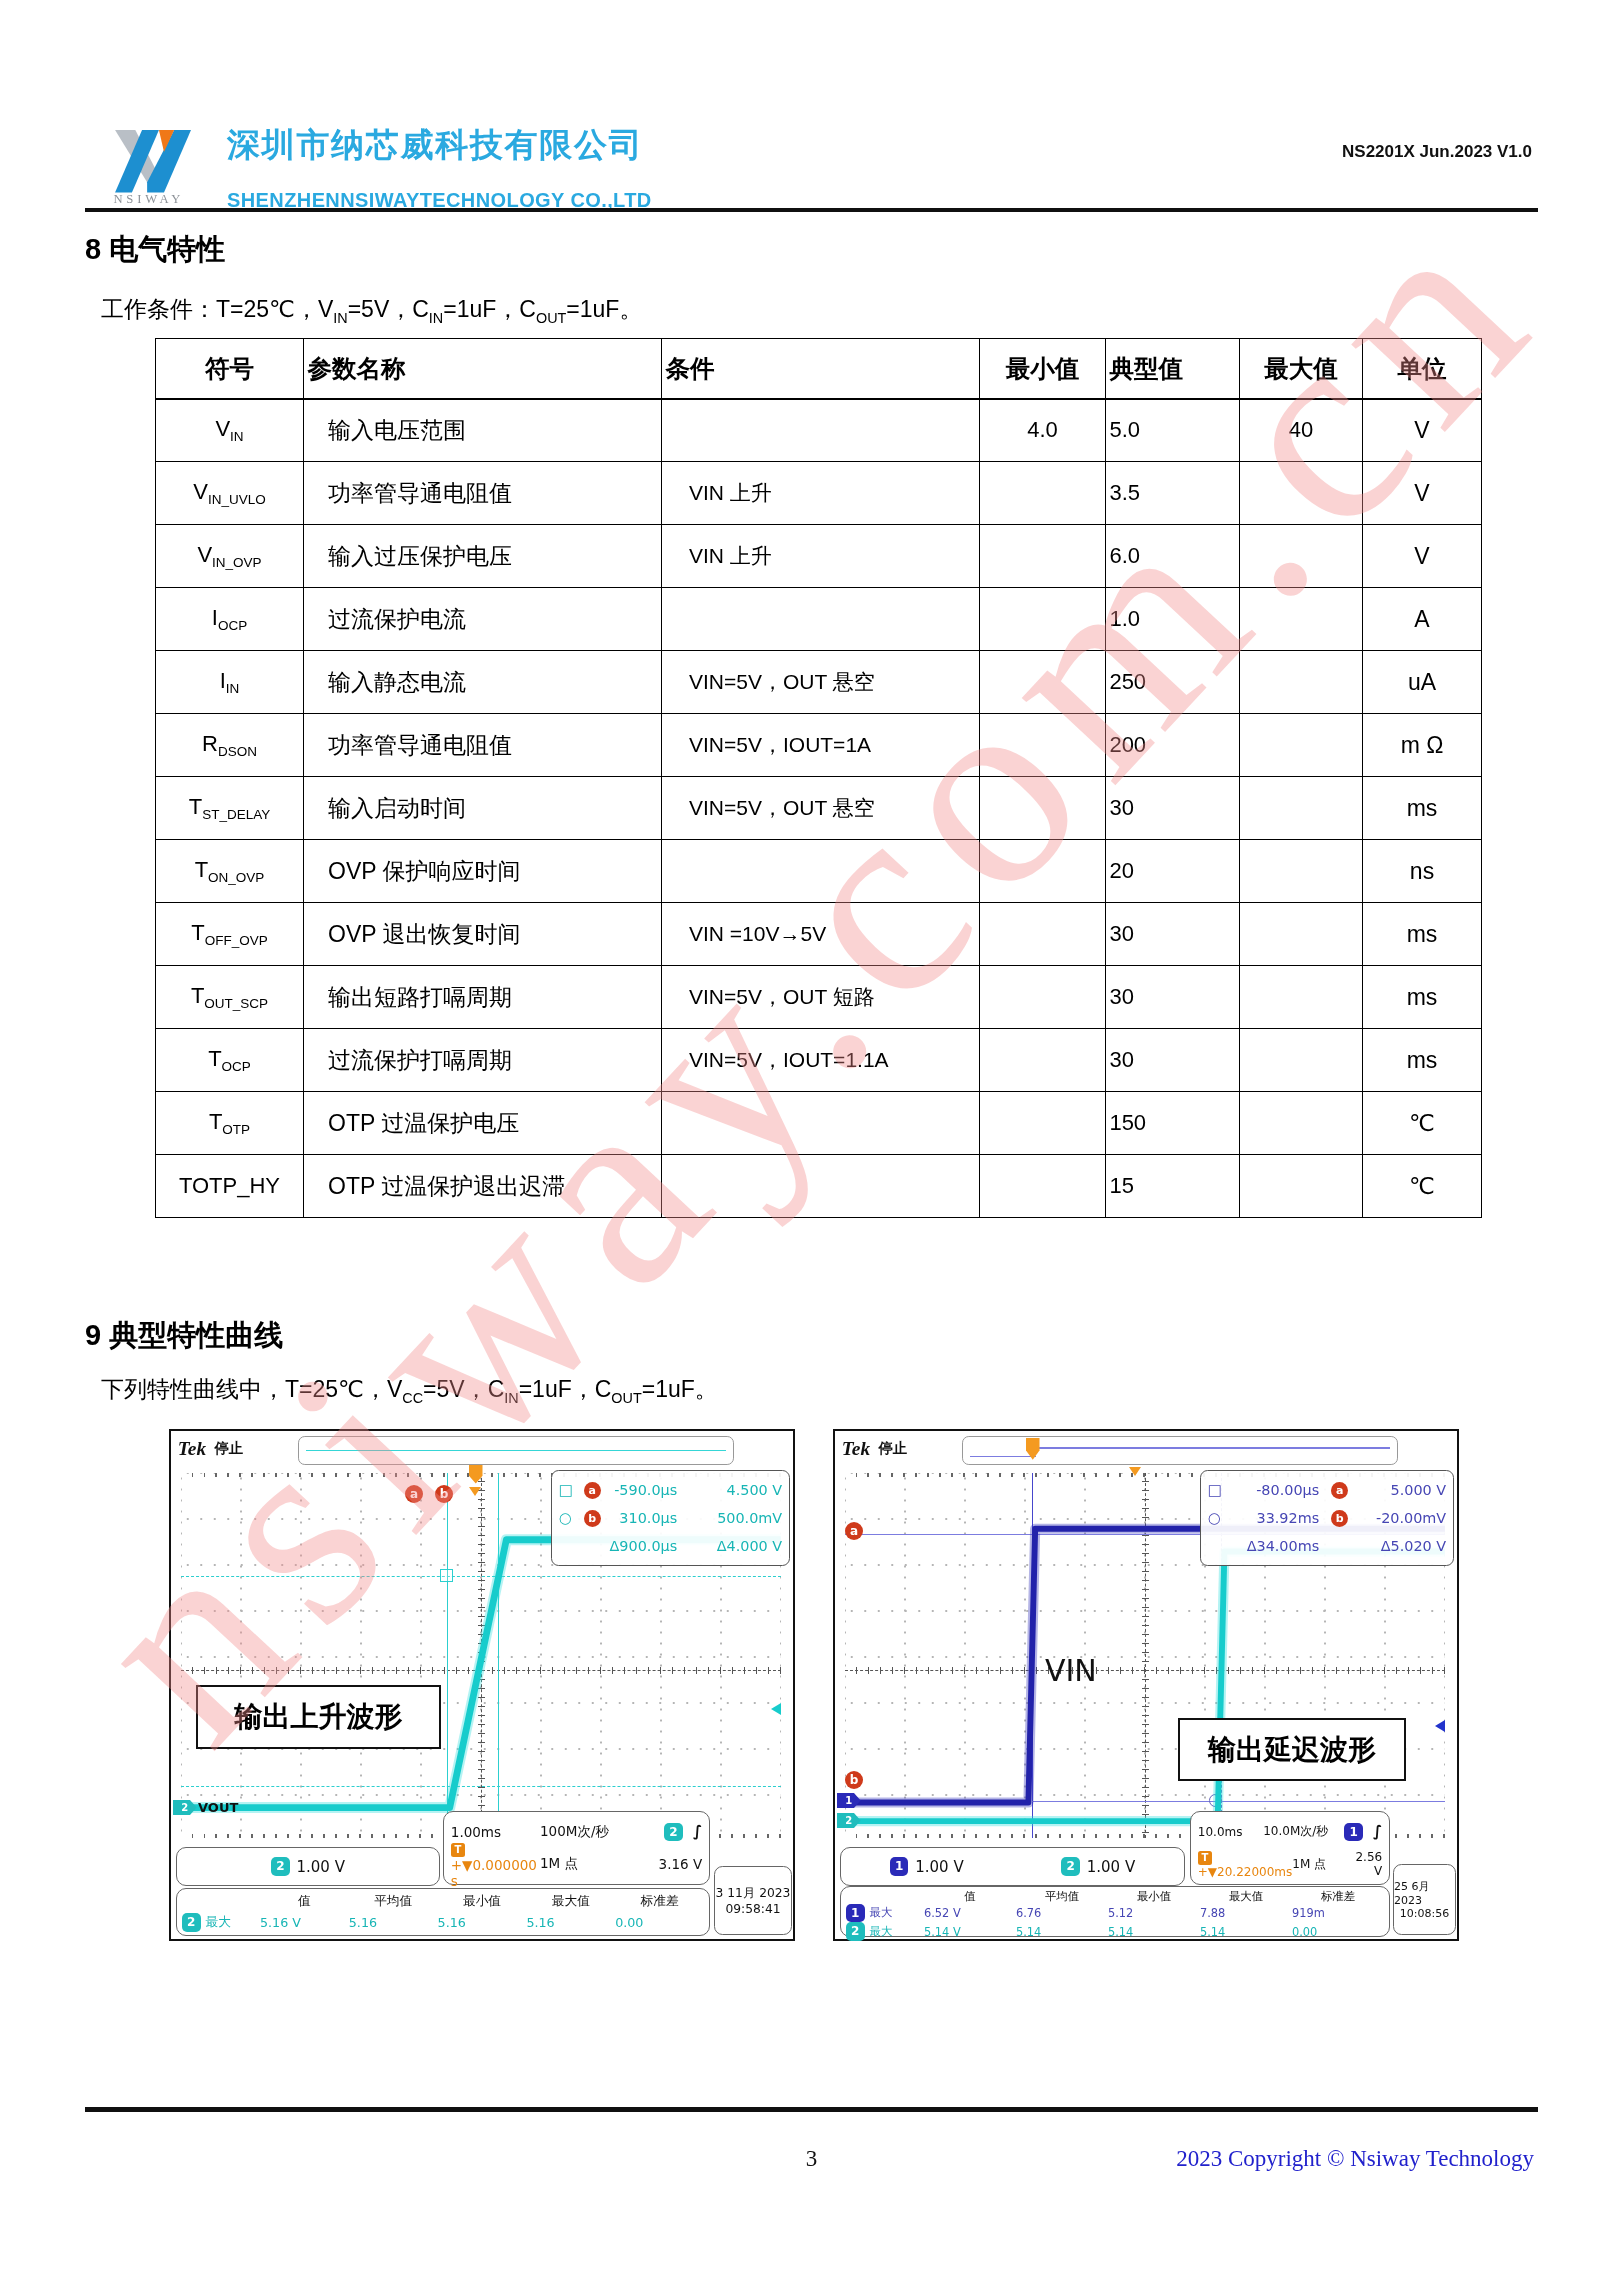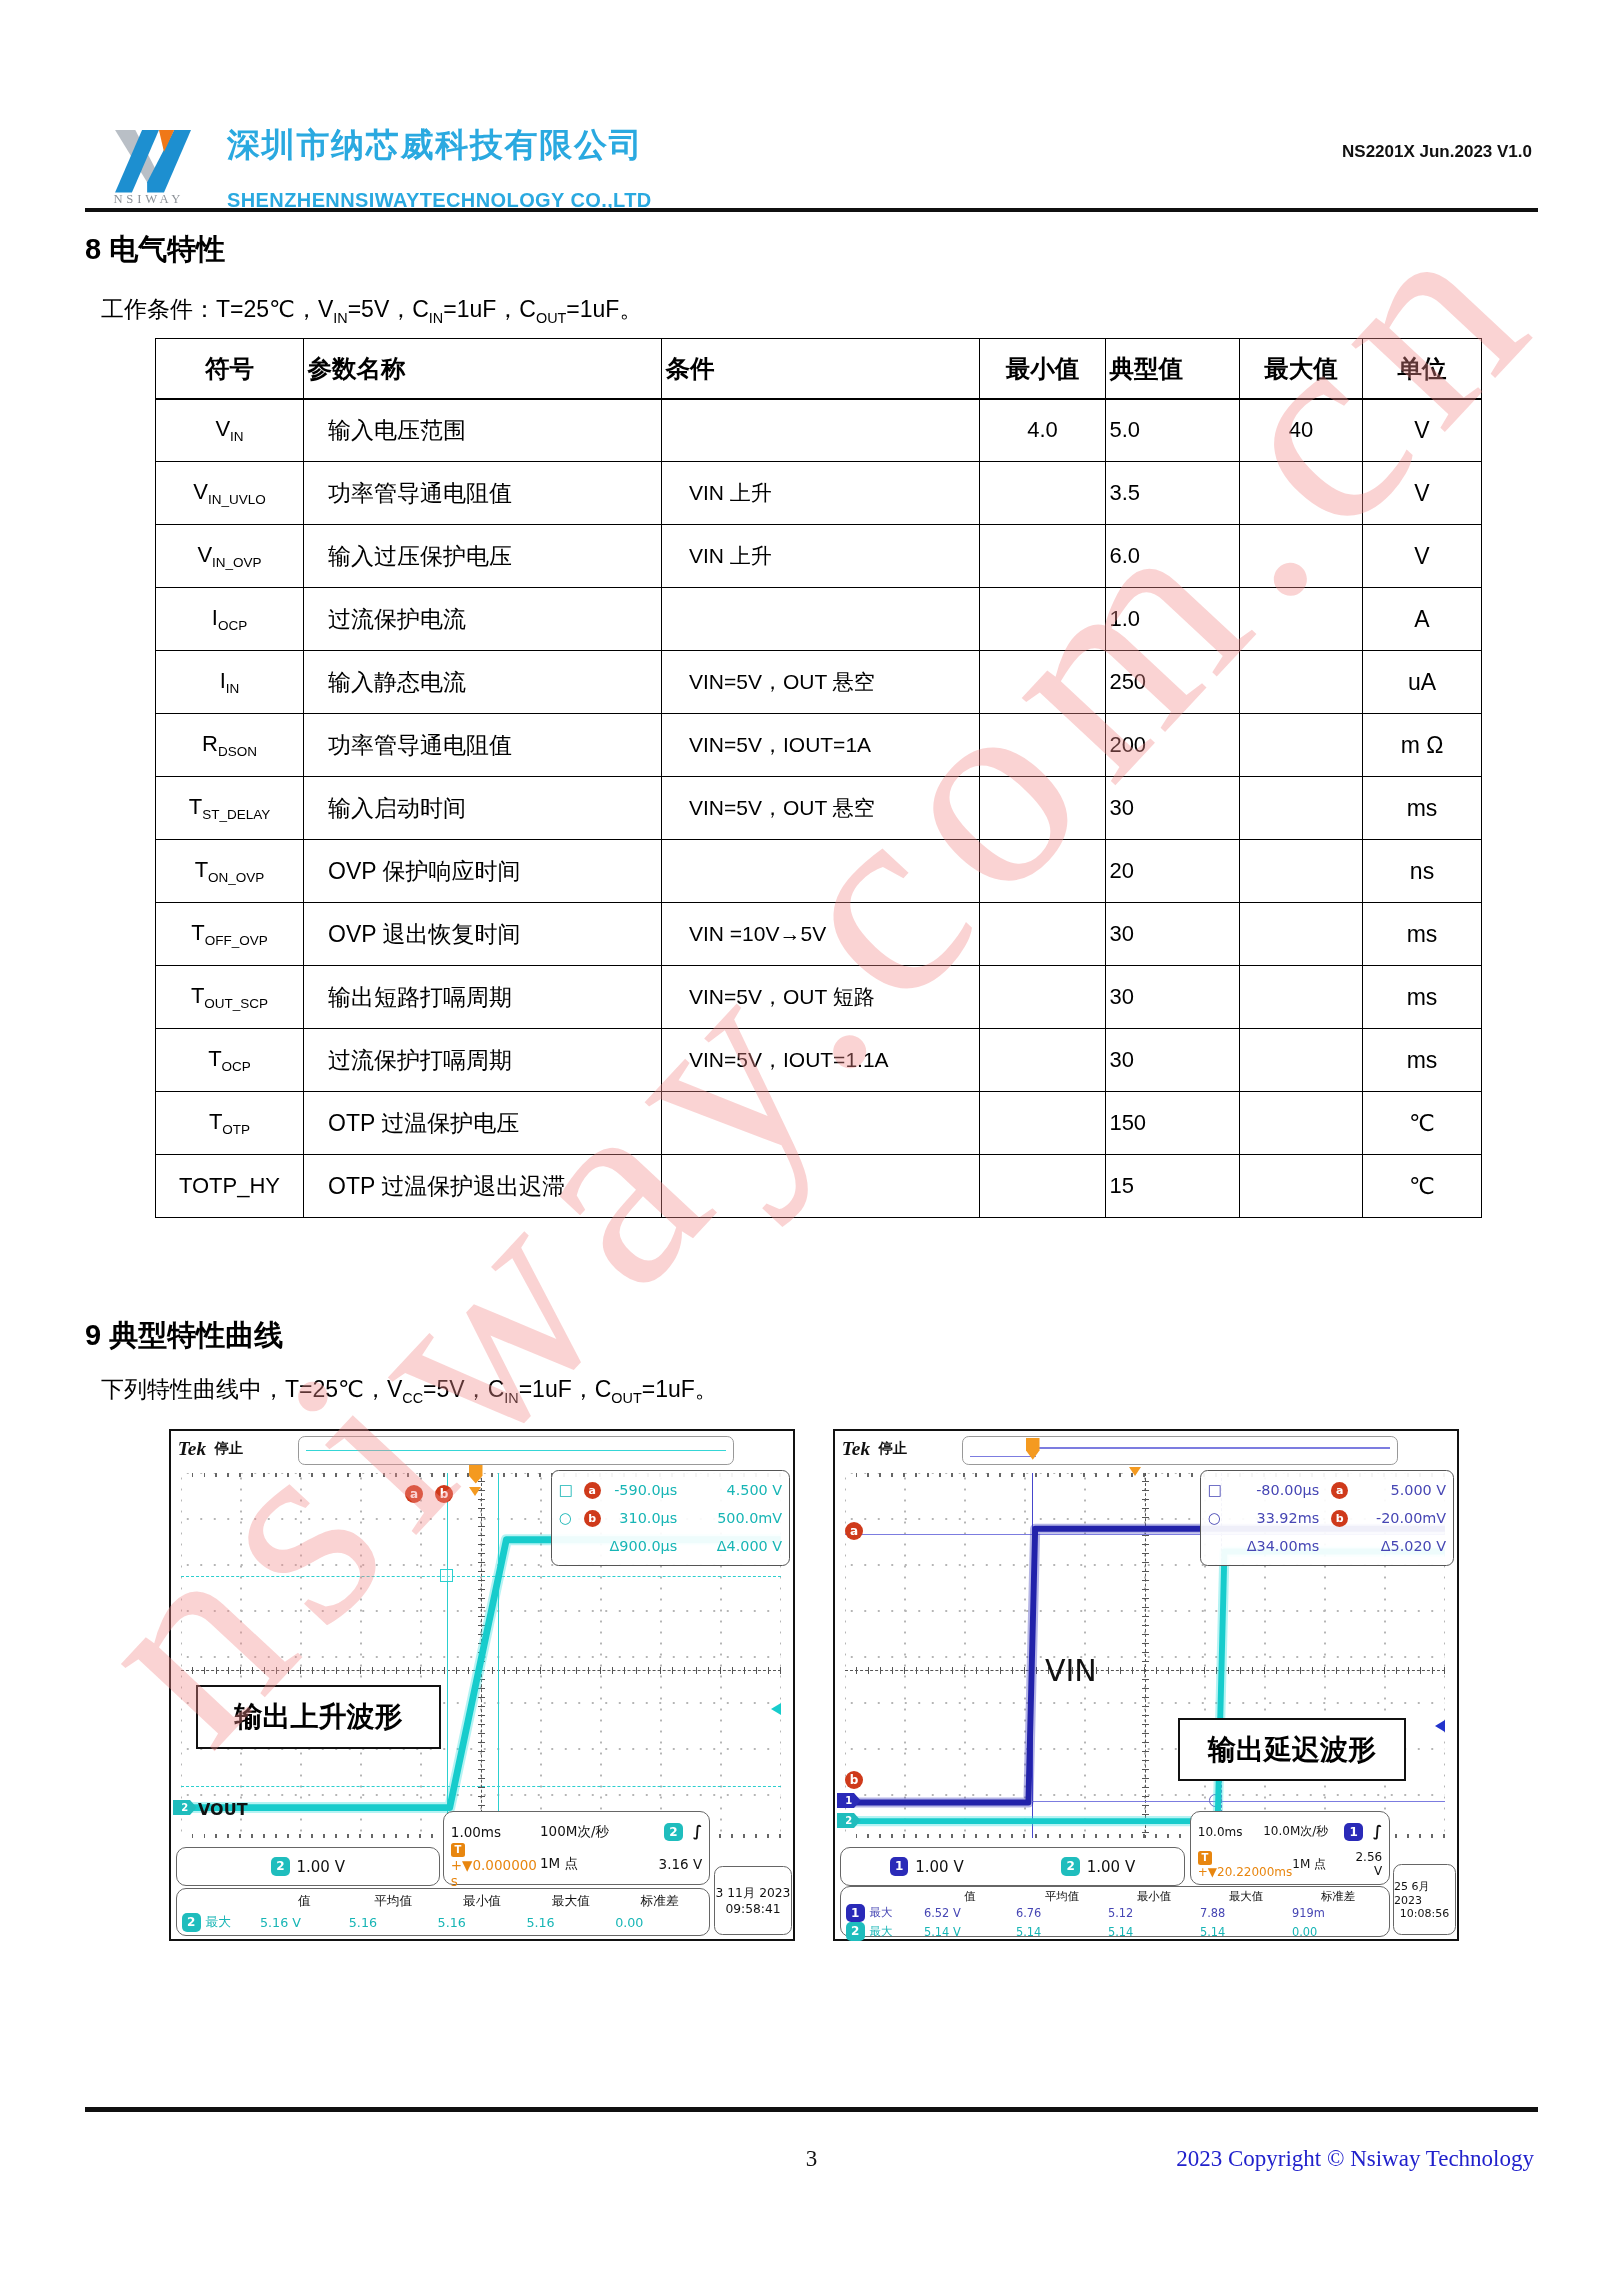--- a/index.html
+++ b/index.html
@@ -101,21 +101,21 @@
   .readout .bdg span{display:inline-block;width:17px;height:17px;border-radius:50%;background:#cf3a1b;color:#fff;
            font-size:11px;font-weight:bold;text-align:center;line-height:17px;}
   .readout .tm{flex:1;text-align:right;padding-right:12px;}
   .readout .vt{width:93px;text-align:right;}
   .tx-cyan{color:#17b5b5;} .tx-navy{color:#4646b4;}
 
   .anno{position:absolute;border:2.5px solid #111;background:#fff;z-index:4;display:flex;
         align-items:center;justify-content:center;font-size:28px;font-weight:bold;color:#000;
         font-family:"Liberation Serif",serif;}
   .wave-label{position:absolute;font-size:30px;color:#111;z-index:3;font-family:"DejaVu Sans",sans-serif;}
-  .trace-chip{position:absolute;font-size:16px;font-weight:bold;color:#111;z-index:3;}
+  .trace-chip{position:absolute;font-size:13px;font-weight:bold;color:#111;z-index:3;}
 
   .chbox,.tbbox,.datebox,.measbox{position:absolute;background:#fff;border:1.7px solid #666;border-radius:10px;z-index:5;}
   .chbox{display:flex;align-items:center;justify-content:space-around;}
   .chgrp{display:flex;align-items:center;font-size:15px;color:#111;}
   .chip{display:inline-block;min-width:18.6px;height:18.6px;border-radius:5px;color:#fff;font-size:12px;
         font-weight:bold;text-align:center;line-height:18.6px;margin-right:6.8px;}
   .tbbox{padding:3.4px 6.8px;}
   .tbrow{display:flex;align-items:center;height:50%;font-size:13.5px;color:#111;}
   .tbrow .a{flex:1.1;} .tbrow .b{flex:1.2;} .tbrow .c{flex:0.8;text-align:right;}
   .orange{color:#e8860f;}

